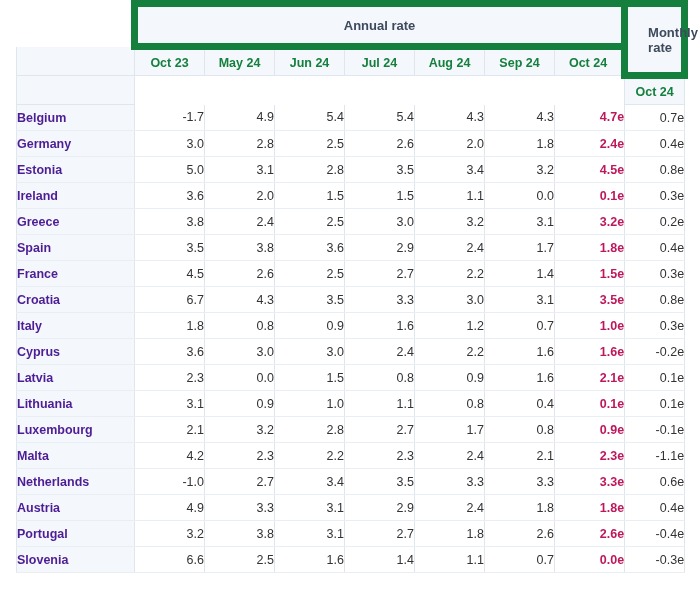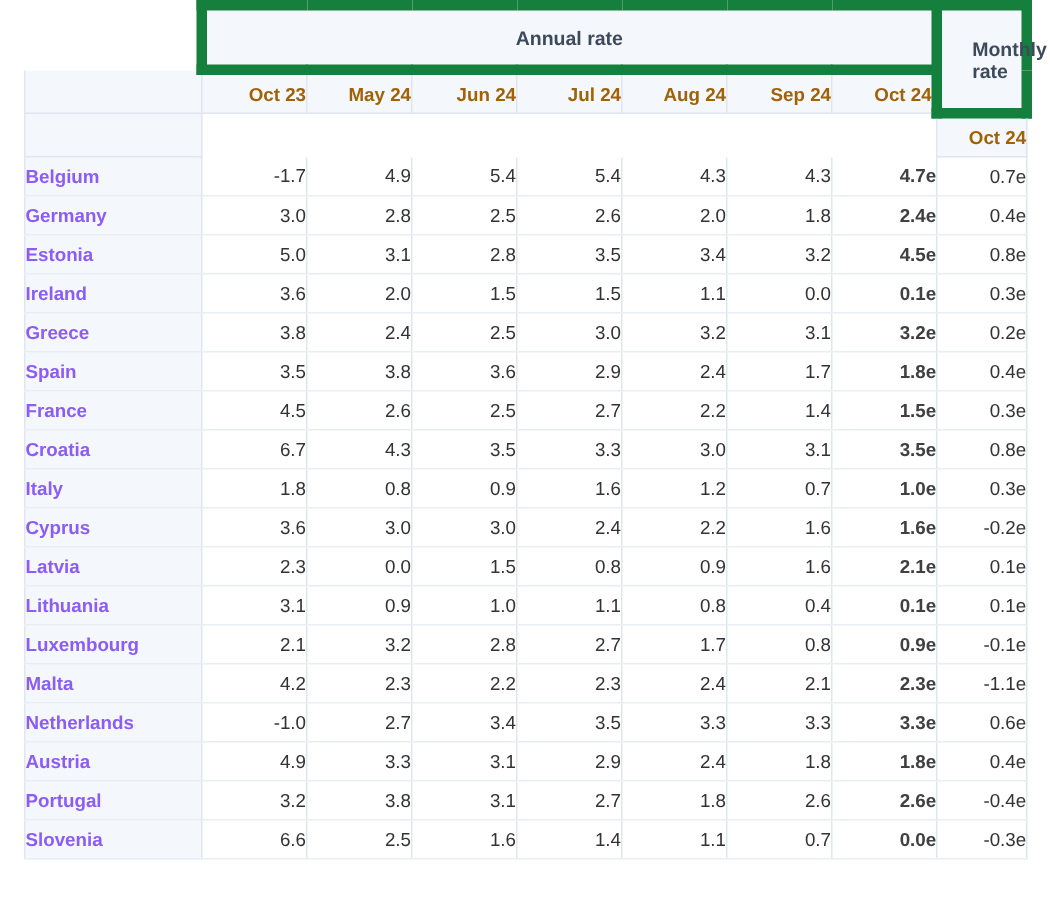--- a/index.html
+++ b/index.html
@@ -66,40 +66,40 @@
   }
   .grp-head.monthly {
     line-height: 15px;
     padding: 0 20px;
   }
   .corner {
     background: #ffffff;
     border: none;
   }
   .sub-head {
-    text-align: right;
+    text-align: center;
     font-weight: bold;
     font-size: 12.5px;
-    color: #a16207;
+    color: #15803d;
     background: #f4f7fb;
     border: 1px solid #dfe6ee;
     border-top: none;
     height: 25px;
     padding-right: 10px;
     vertical-align: middle;
   }
   .sub-head-blank {
     background: #f4f7fb;
     border: 1px solid #dfe6ee;
     border-top: none;
     height: 25px;
   }
   td.country {
     font-weight: bold;
-    color: #8b5cf6;
+    color: #4c1d95;
     font-size: 12.5px;
     padding-left: 10px;
     height: 25px;
     background: #f4f7fb;
     border-left: 1px solid #dfe6ee;
     border-right: 1px solid #dfe6ee;
     border-bottom: 1px solid #e9eef4;
     white-space: nowrap;
   }
   td.val {
@@ -110,21 +110,21 @@
     border-bottom: 1px solid #e9eef4;
     border-right: 1px solid #dfe6ee;
     color: #333333;
   }
   td.val.first {
     border-left: 1px solid #dfe6ee;
     padding-left: 39px;
   }
   td.val.emph {
     font-weight: bold;
-    color: #404040;
+    color: #be185d;
     padding-left: 32px;
   }
 </style>
 </head>
 <body>
 
 <div class="page">
 
 
   <table class="hicp">

